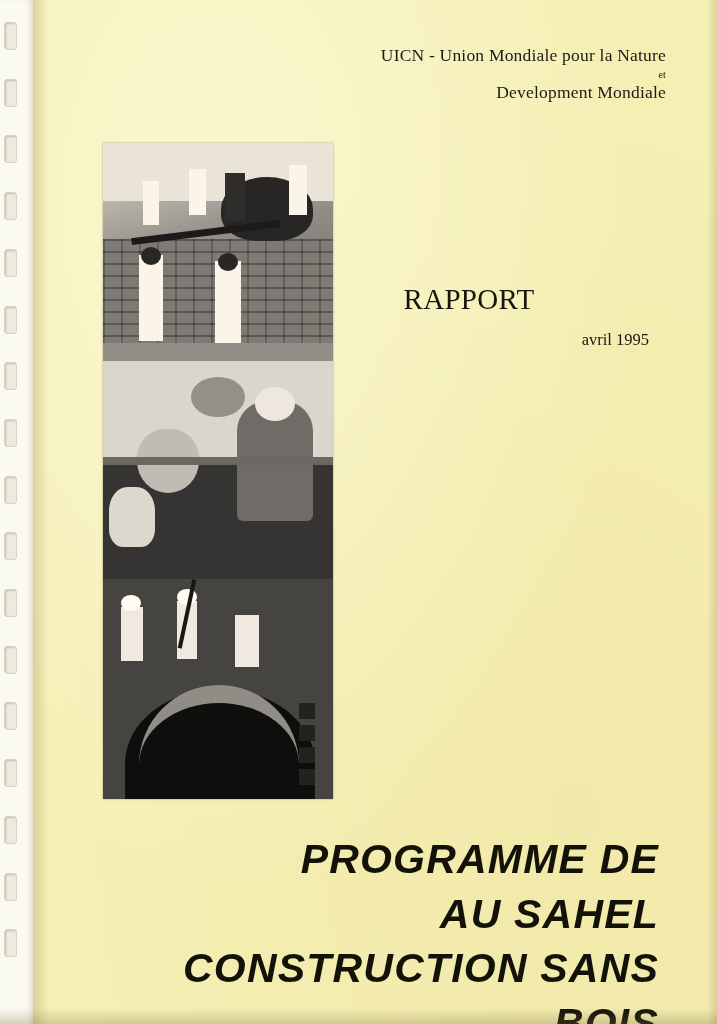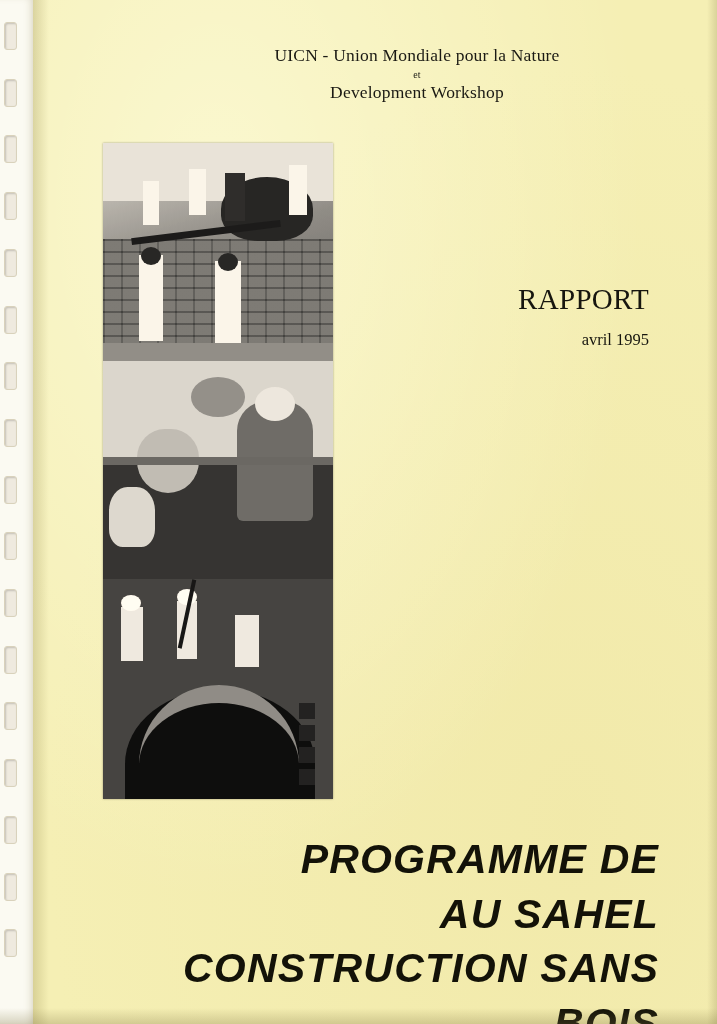--- a/index.html
+++ b/index.html
@@ -61,24 +61,24 @@
   }
   .edge-bottom {
     position: absolute;
     left: 0; bottom: 0;
     width: 717px; height: 16px;
     background: linear-gradient(to top, rgba(120,110,60,0.28), rgba(120,110,60,0));
   }
 
   .header {
     position: absolute;
-    left: 192px;
+    left: 216px;
     top: 44px;
     width: 450px;
-    text-align: center;
+    text-align: right;
     color: #1b1a14;
     font-size: 17.5px;
     line-height: 1.35;
     letter-spacing: 0.2px;
   }
   .header .line2 { font-size: 10px; }
 
   
   .photo-strip {
     position: absolute;
@@ -132,20 +132,21 @@
     right: 68px;
     top: 282px;
     width: 360px;
     text-align: right;
     color: #17160f;
   }
   .title-main {
     font-size: 29px;
     line-height: 1.18;
     letter-spacing: 0.3px;
+    text-align: center;
   }
   .title-date {
     margin-top: 14px;
     font-size: 16.5px;
   }
 
   .version {
     position: absolute;
     right: 68px;
     top: 598px;
@@ -193,21 +194,21 @@
       <div class="hole" style="top: 702.471px;"></div>
       <div class="hole" style="top: 759.176px;"></div>
       <div class="hole" style="top: 815.882px;"></div>
       <div class="hole" style="top: 872.588px;"></div>
       <div class="hole" style="top: 929.294px;"></div>
     </div>
 
   <div class="header">
     <div>UICN - Union Mondiale pour la Nature</div>
     <div class="line2">et</div>
-    <div>Development Workshop</div>
+    <div>Development Mondiale</div>
   </div>
 
   <div class="photo-strip">
 
     <div class="photo photo-1 p1">
       <div class="sky"></div>
       <div class="wall"></div>
       <div class="dome"></div>
       <div class="plank"></div>
       <div class="fig" style="left:40px;top:38px;width:16px;height:44px;"></div>

